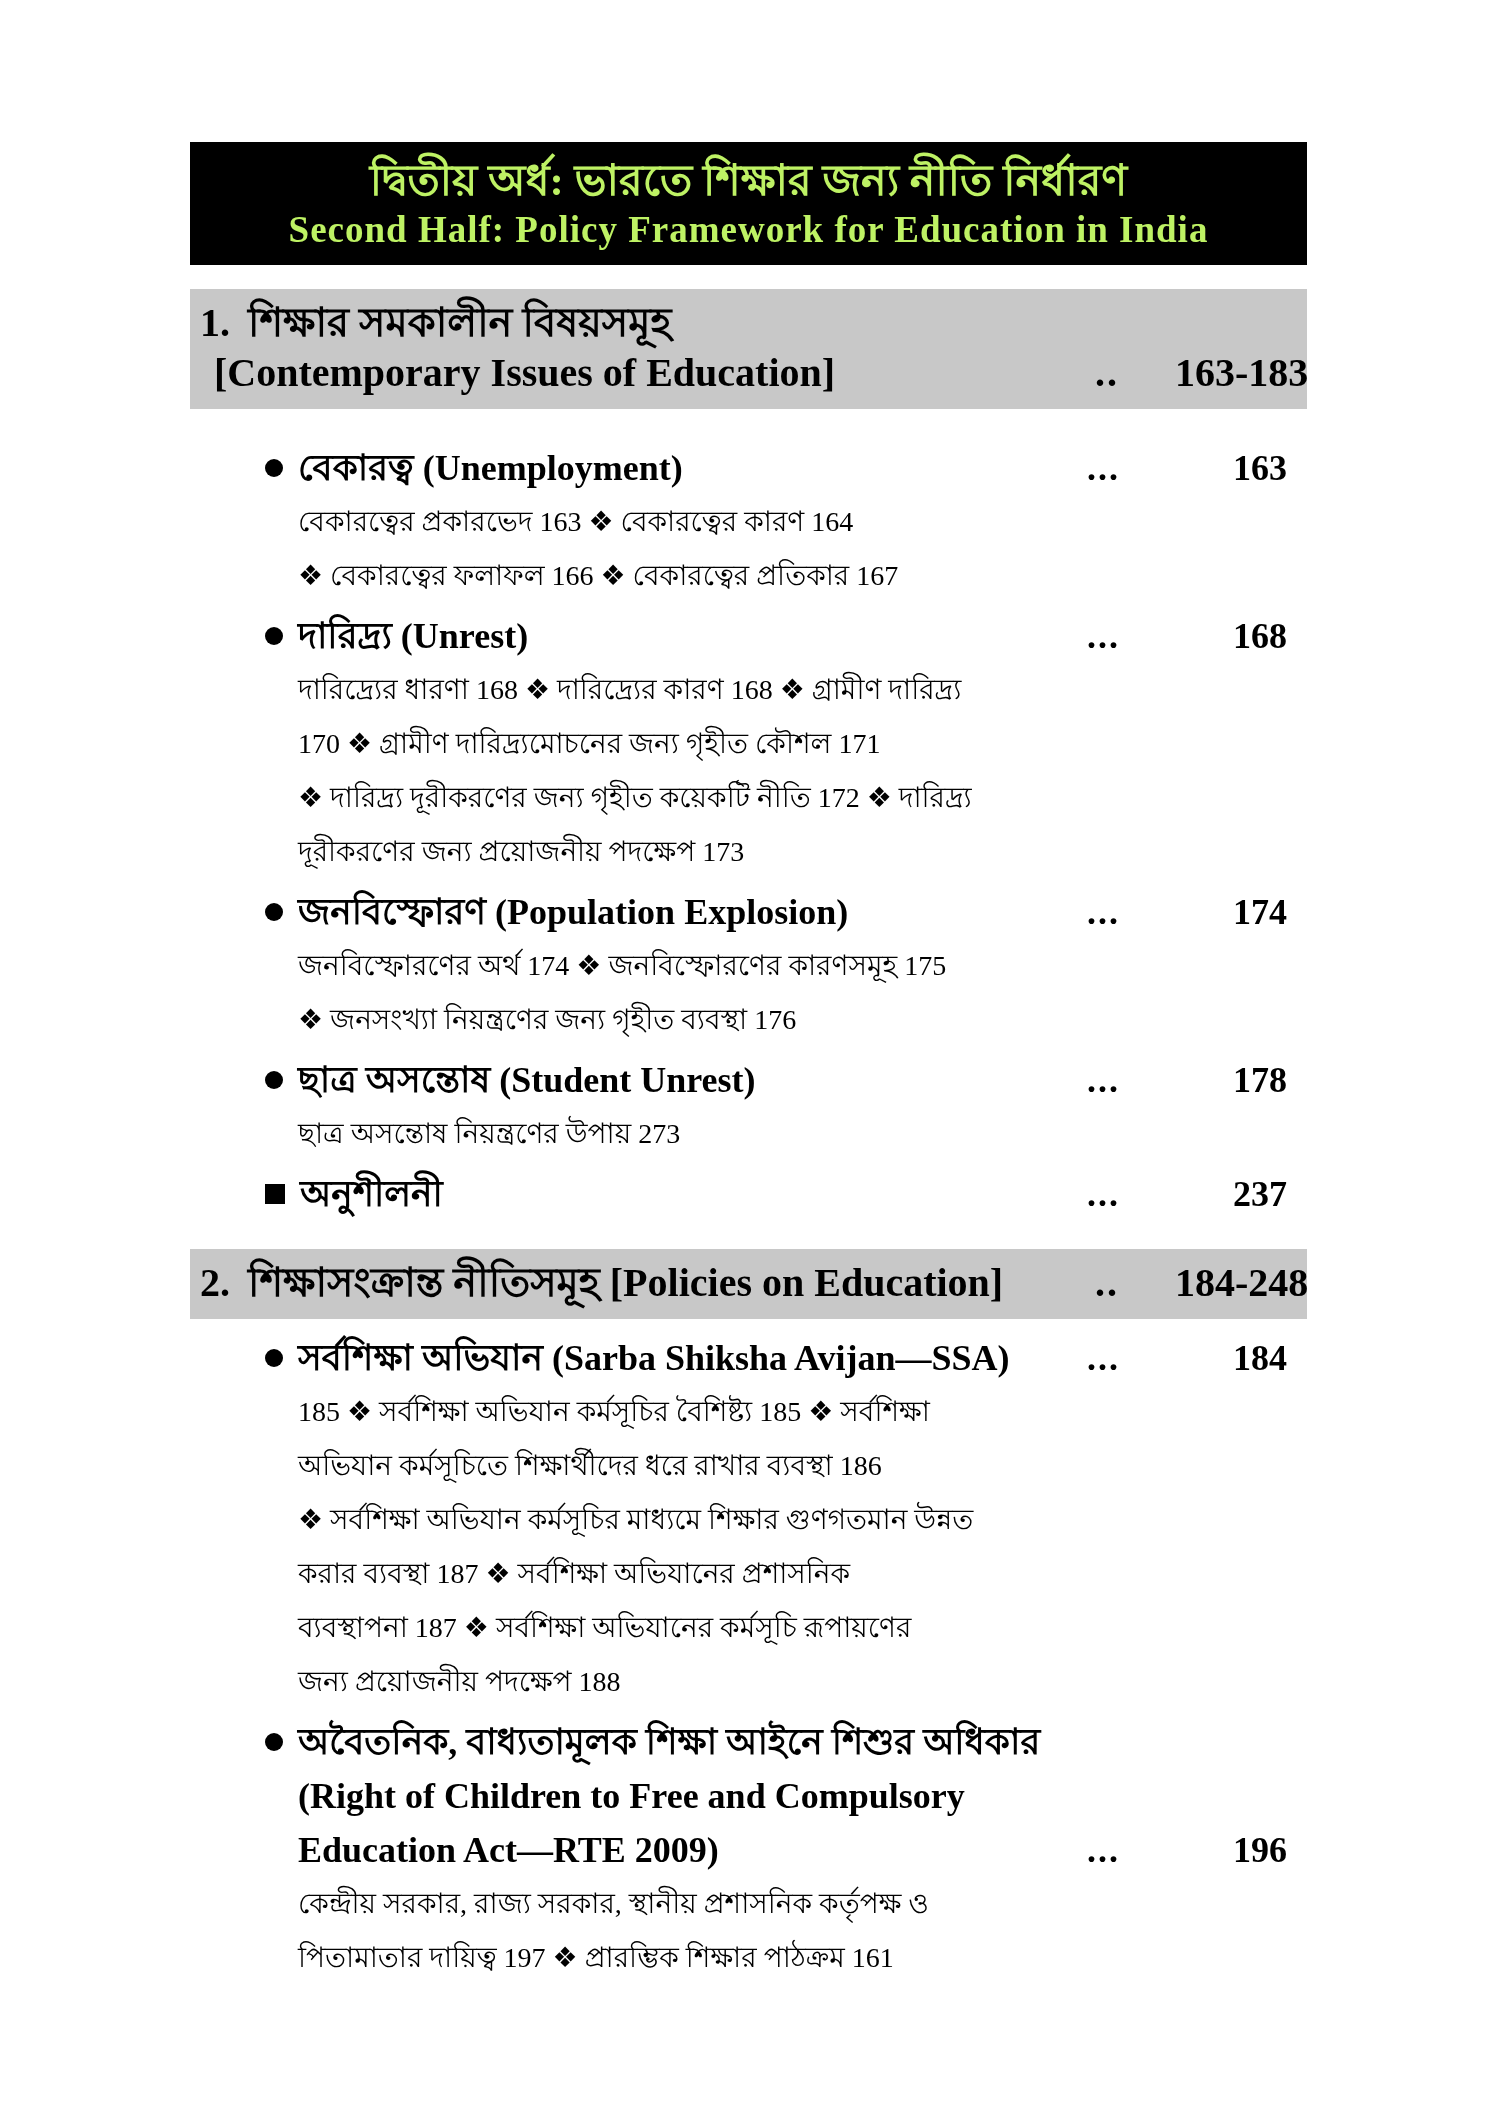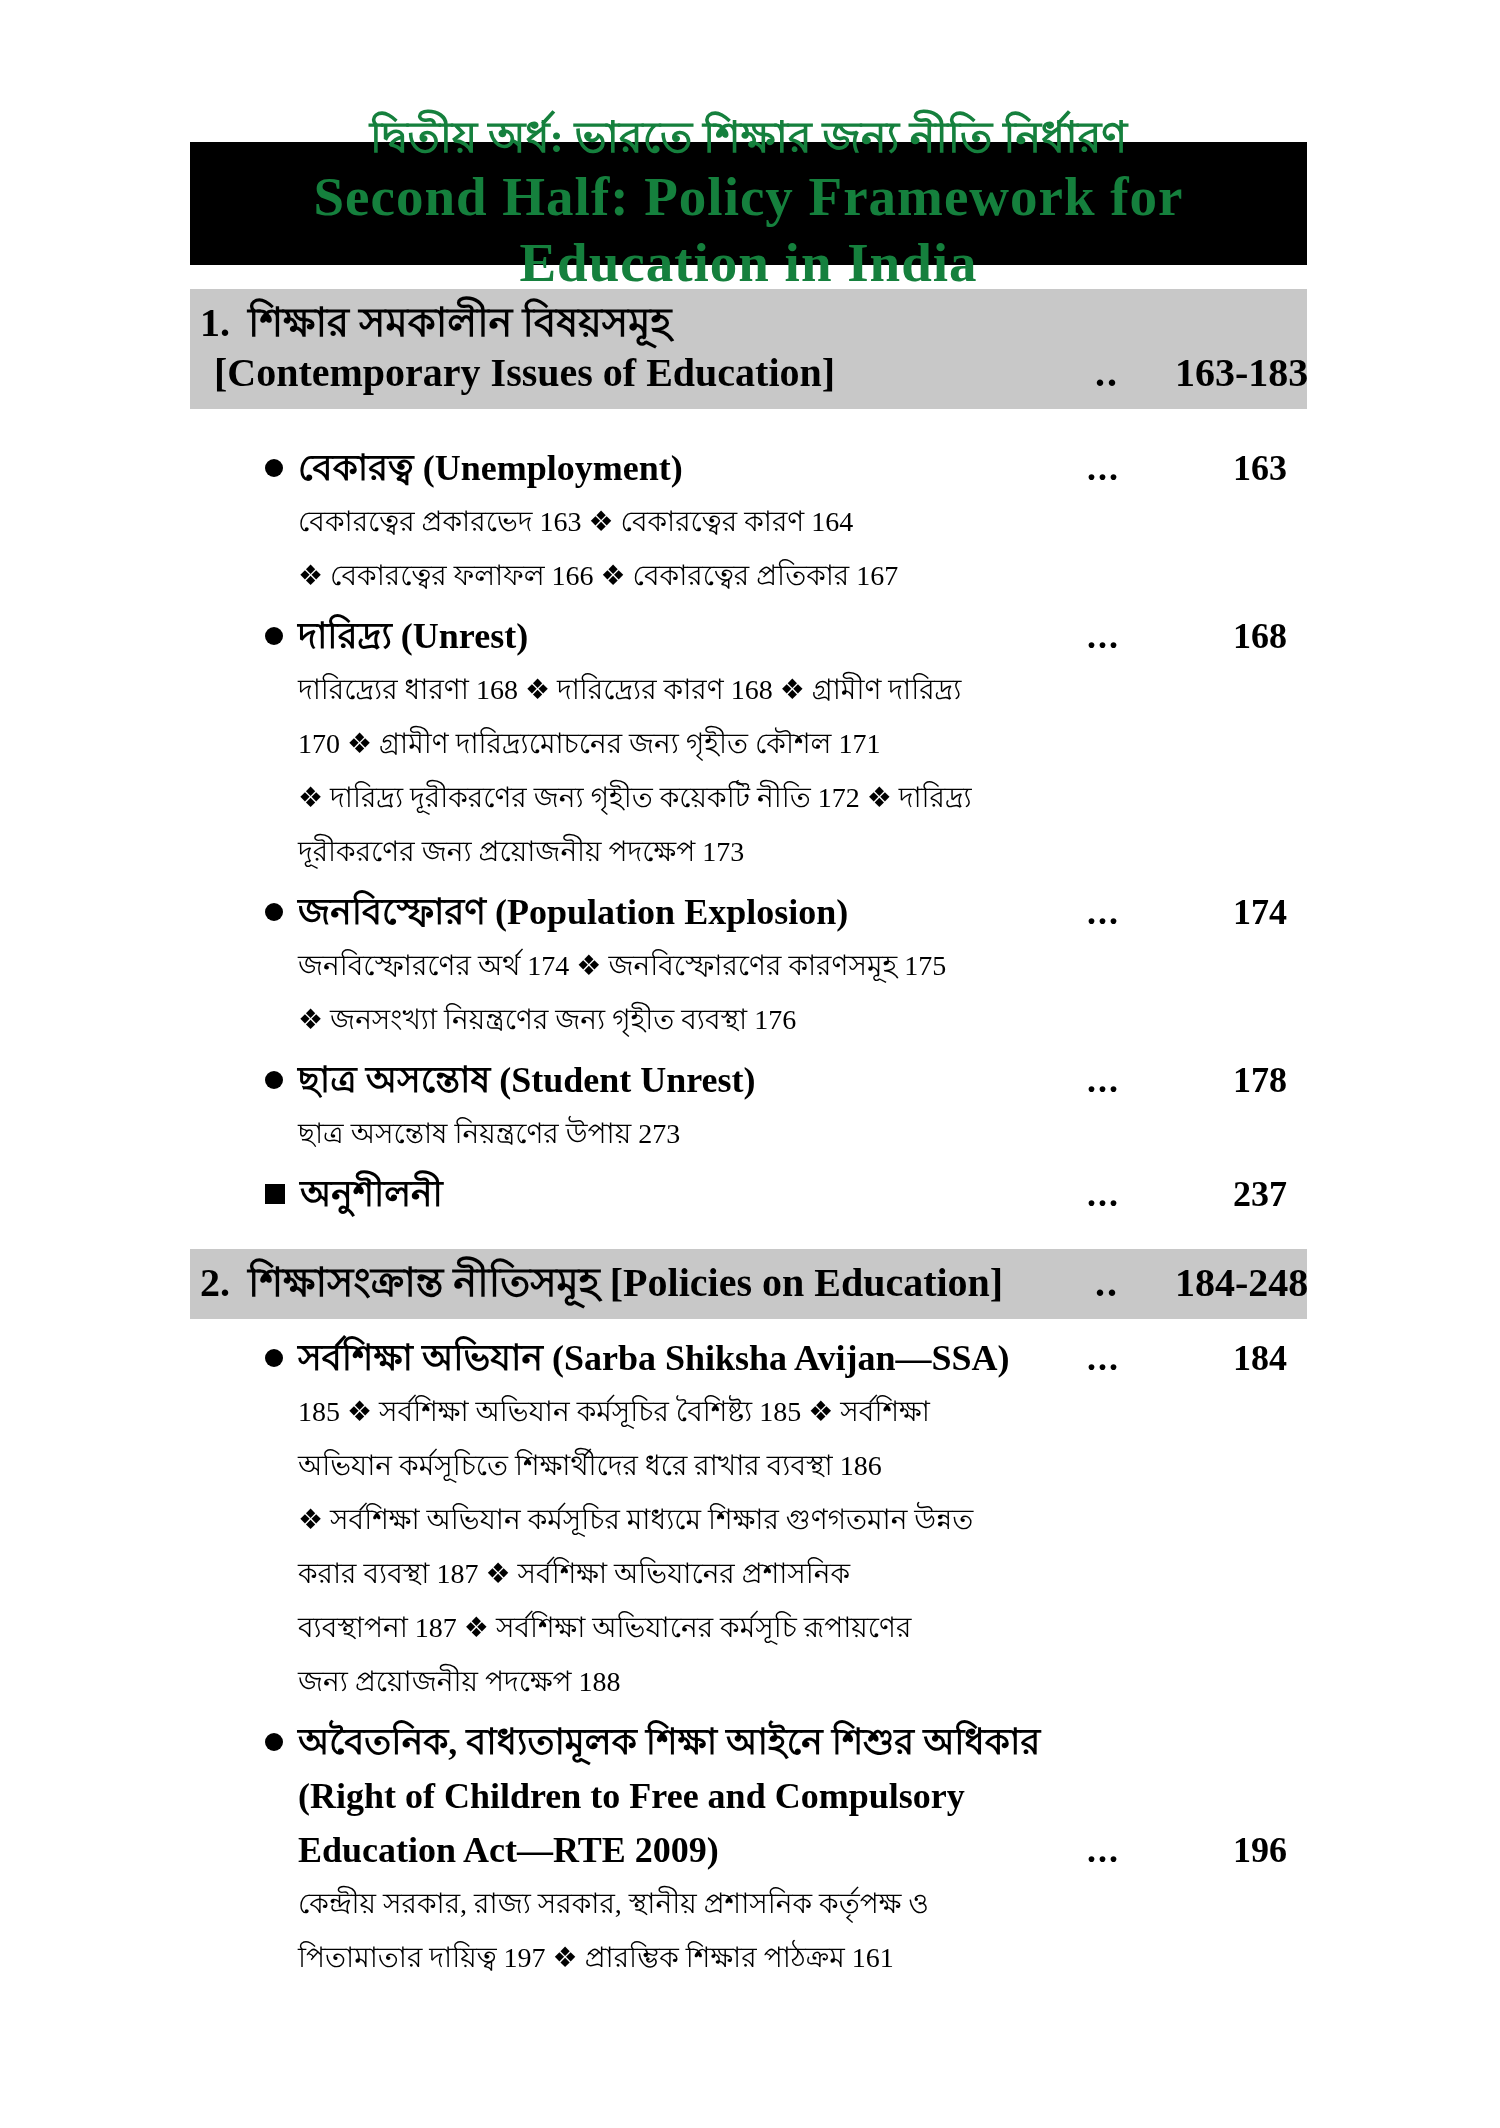--- a/index.html
+++ b/index.html
@@ -9,26 +9,26 @@
     background:#ffffff;
     color:#000;
     font-family:"Liberation Serif","DejaVu Serif",serif;
     overflow:hidden;
   }
   .content { margin-left:190px; width:1117px; }
 
   
   .header-bar {
     margin-top:142px; height:123px;
-    background:#000000; color:#15803d;
+    background:#000000; color:#bef264;
     display:flex; flex-direction:column; justify-content:center; align-items:center;
     text-align:center;
   }
   .header-bn { font-size:43px; font-weight:bold; line-height:1.25; }
-  .header-en { font-size:55px; font-weight:bold; letter-spacing:1px; line-height:1.2; }
+  .header-en { font-size:37px; font-weight:bold; letter-spacing:1px; line-height:1.2; }
 
   
   .section-bar { background:#c8c8c8; padding:9px 0 11px 0; }
   .section-bar.first { margin-top:24px; }
   .section-bar.gap   { margin-top:14px; }
   .bar-line {
     display:grid; grid-template-columns:1fr 88px 132px;
     align-items:baseline;
     font-weight:bold; font-size:40px; line-height:50px;
   }

